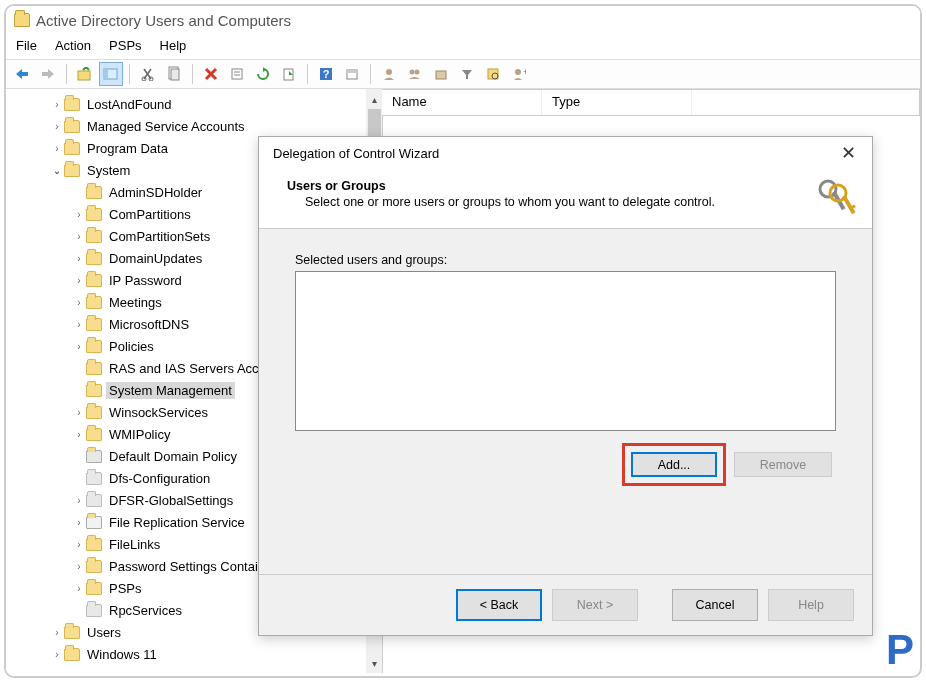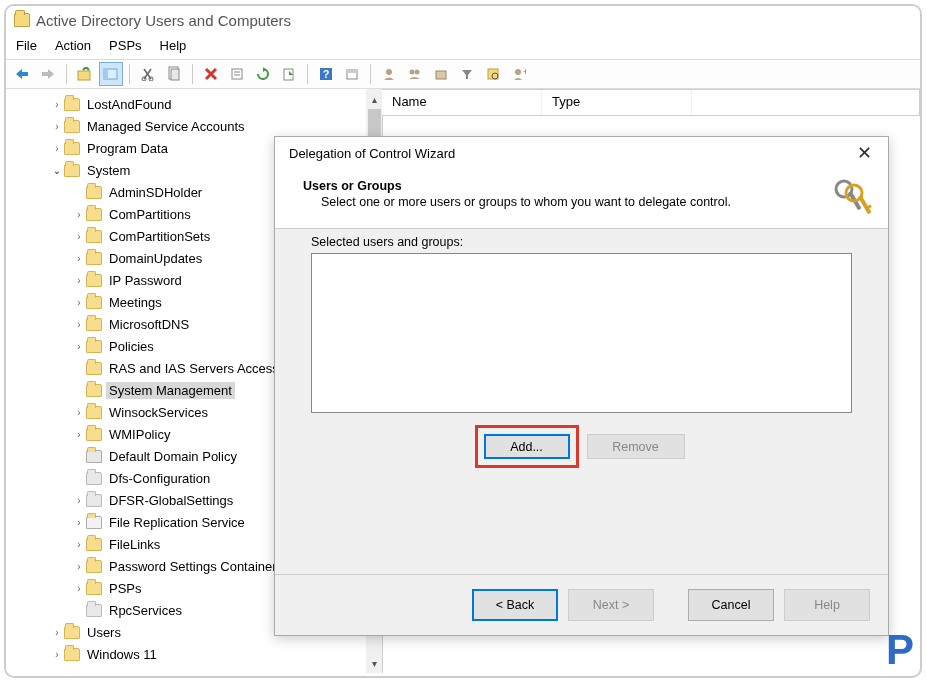--- a/index.html
+++ b/index.html
@@ -32,33 +32,33 @@
     .listpane { flex:1; position:relative; }
     .listheader { display:flex; border:1px solid #ccc; border-left:none; height:27px; margin-top:0; background:#fff; font-size:13px;}
     .listheader .col { padding:4px 10px; border-right:1px solid #eee; }
     .vscroll-hint { position:absolute; top:0; right:-1px; width:17px; background:#f0f0f0; height:100%; }
     .scroll-up { position:absolute; top:0; left:0; width:100%; height:20px; display:flex; align-items:center; justify-content:center; font-size:10px; color:#555;}
     .scroll-down { position:absolute; bottom:0; left:0; width:100%; height:20px; display:flex; align-items:center; justify-content:center; font-size:10px; color:#555;}
     .thumb { position:absolute; top:20px; left:2px; width:13px; height:40px; background:#c8c8c8; }
     .listborder { border-left:1px solid #ccc; position:absolute; left:376px; top:0; bottom:0;}
 
     
-    .dialog { position:absolute; left:268px; top:130px; width:615px; height:500px; background:#f0f0f0; border:1px solid #aaa; box-shadow: 0 3px 12px rgba(0,0,0,0.2); }
+    .dialog { position:absolute; left:252px; top:130px; width:615px; height:500px; background:#f0f0f0; border:1px solid #aaa; box-shadow: 0 3px 12px rgba(0,0,0,0.2); }
     .dlg-title { background:#fff; height:32px; display:flex; align-items:center; justify-content:space-between; padding: 0 8px 0 14px; font-size:13px; }
     .dlg-close { font-size:18px; color:#333; font-family: Arial; padding:0 8px; cursor:default; }
     .dlg-header { background:#fff; padding: 10px 18px 12px 28px; border-bottom:1px solid #ccc; position:relative; min-height:60px;}
     .dlg-header .h1 { font-weight:bold; font-size:12.5px; }
     .dlg-header .sub { font-size:12.5px; margin-left:18px; margin-top:2px; color:#000;}
     .keys-icon { position:absolute; right:12px; top:6px; width:48px; height:48px; }
-    .dlg-body { padding: 6px 36px; font-size:12.5px; }
+    .dlg-body { padding: 24px 36px; font-size:12.5px; }
     .listbox { border:1px solid #888; background:#fff; width:100%; height:160px; margin-top:4px; }
     .btn { display:inline-flex; align-items:center; justify-content:center; height:25px; background:#e1e1e1; border:1px solid #adadad; font-size:12.5px; padding:0 18px; color:#000;}
     .btn.disabled { color:#888; border-color:#ccc;}
     .btn.blue-focus { border:1px solid #0078d7; box-shadow: inset 0 0 0 1px #0078d7;}
-    .add-row { display:flex; justify-content:center; gap:8px; margin-top:12px; padding-right:4px;}
+    .add-row { display:flex; justify-content:flex-end; gap:8px; margin-top:12px; padding-right:4px;}
     .red-highlight { border:3px solid #d93a2b; padding:6px; display:inline-block;}
     .dlg-footer { position:absolute; bottom:0; left:0; right:0; border-top:1px solid #ccc; padding:14px 18px; display:flex; justify-content:flex-end; gap:10px;}
     .dlg-footer .btn { width:86px; padding:15px;}
     .logo-p { position:absolute; right:6px; bottom:2px; font-size:42px; font-weight:bold; color:#2e6bc7; font-family: Arial; }
     svg { display:block; }
   </style>
 </head>
 <body>
 
 <div class="frame">

